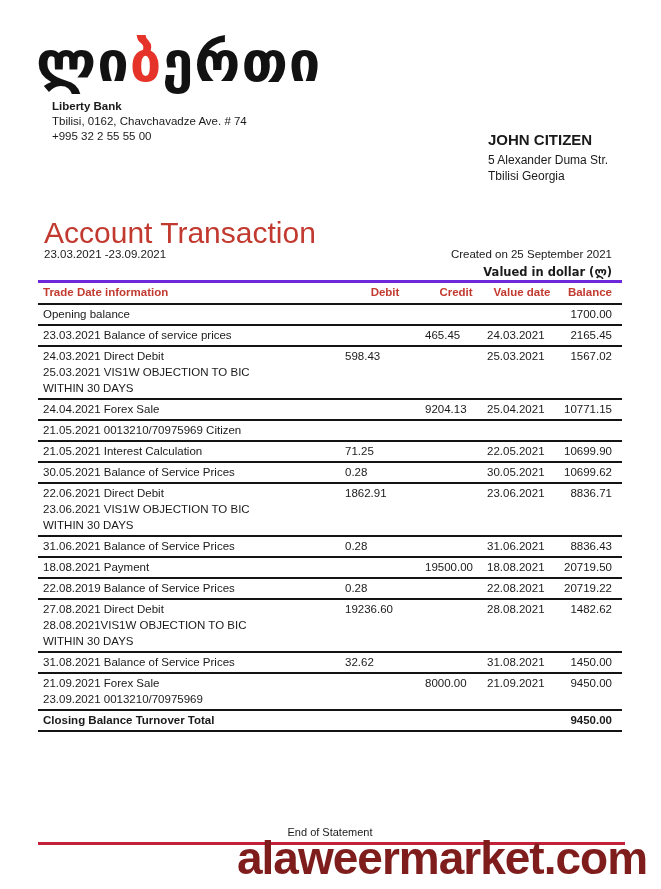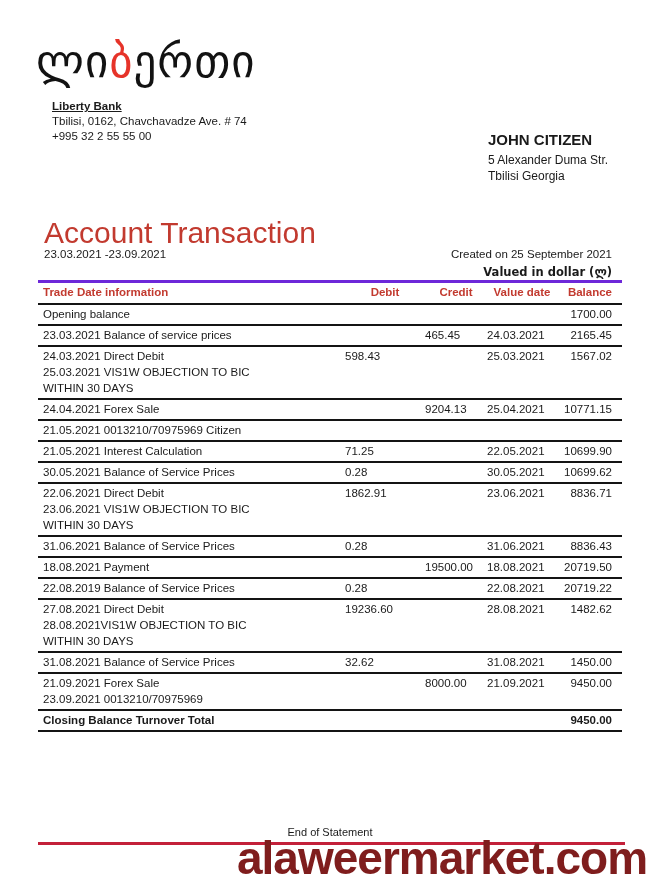--- a/index.html
+++ b/index.html
@@ -5,27 +5,27 @@
   * { margin:0; padding:0; box-sizing:border-box; }
   html,body { background:#ffffff; }
   .page {
     position:relative; width:661px; height:889px; background:#ffffff;
     font-family:"Liberation Sans", sans-serif; color:#1a1a1a; overflow:hidden;
   }
   
   .logo {
     position:absolute; left:36px; top:26px;
     font-family:"DejaVu Sans", sans-serif;
-    font-weight:normal; font-size:45px; line-height:72px; letter-spacing:1px;
+    font-weight:bold; font-size:56px; line-height:72px; letter-spacing:1px;
     color:#121212; white-space:nowrap;
   }
   .logo .red-letter { color:#e63329; }
   
   .bank-info { position:absolute; left:52px; top:99px; font-size:11.5px; line-height:15px; }
-  .bank-info .bank-name { font-weight:bold;text-decoration:underline; }
+  .bank-info .bank-name { font-weight:bold; }
   
   .recipient { position:absolute; left:488px; top:130px; font-size:12px; line-height:16px; }
   .recipient .recipient-name { font-weight:bold; font-size:15px; line-height:20px; margin-bottom:2px; }
   
   .stmt-title { position:absolute; left:44px; top:216px; font-size:30px; color:#c23a2f; }
   .meta-row { position:absolute; left:44px; top:248px; width:568px; display:flex; justify-content:space-between; font-size:11.5px; }
   .valued-row { position:absolute; left:38px; top:265px; width:574px; text-align:right; font-size:11.5px; font-weight:bold; font-family:"DejaVu Sans","Liberation Sans",sans-serif; }
   
   .table-wrap { position:absolute; left:38px; top:280px; width:584px; }
   table { border-collapse:collapse; width:100%; font-size:11.5px; table-layout:fixed; }

